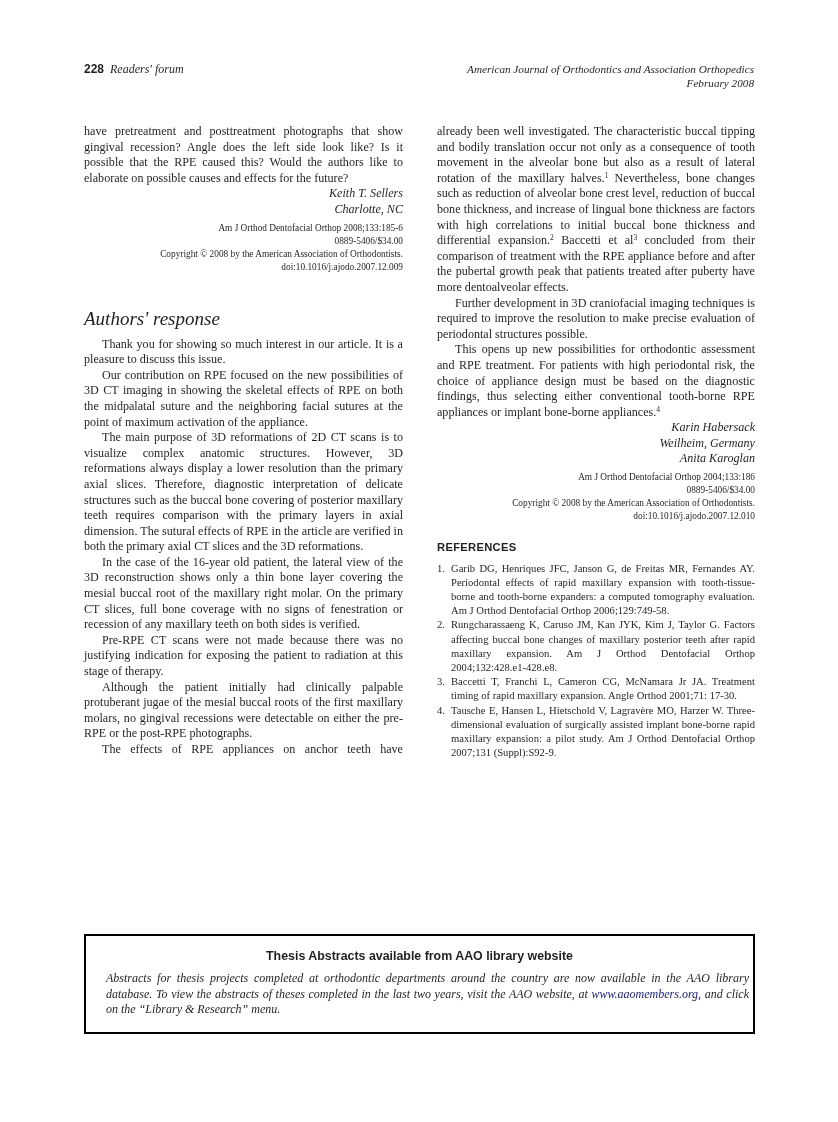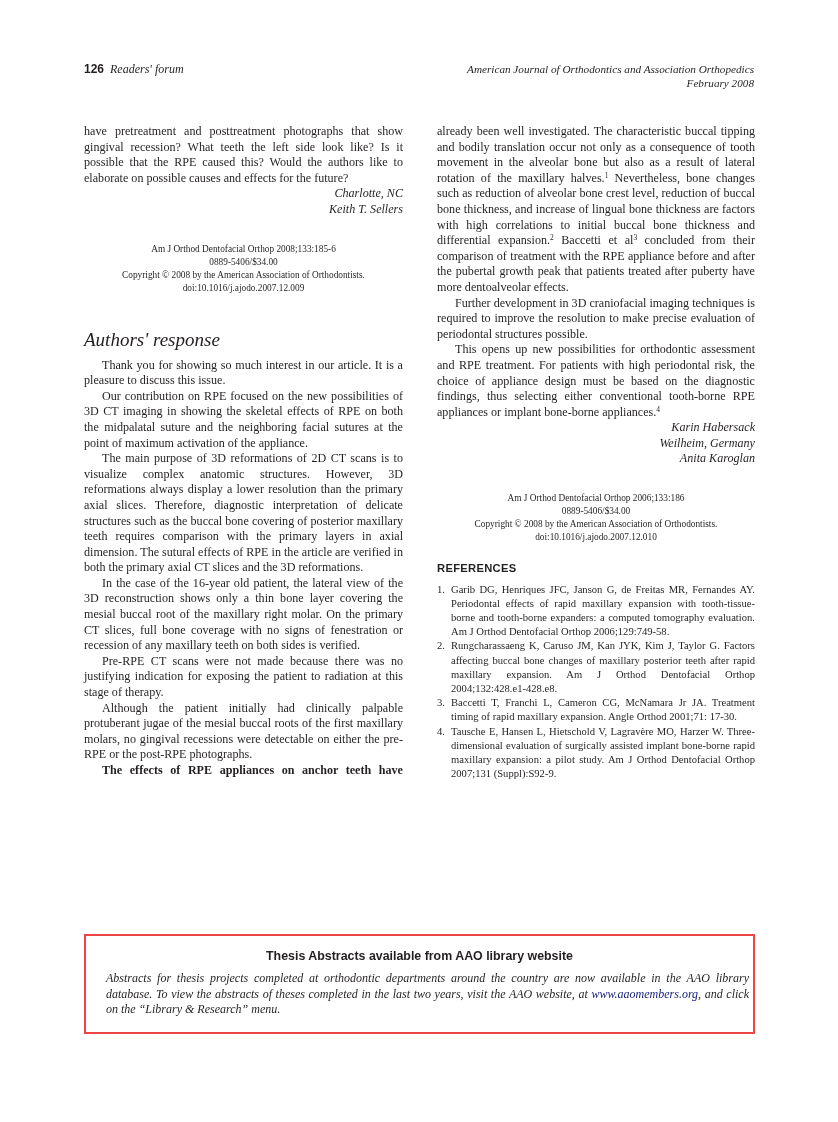--- a/index.html
+++ b/index.html
@@ -7,73 +7,73 @@
   .header-left { position: absolute; left: 84px; top: 62px; font-size: 12px; }
   .header-left .pnum { font-family: "Liberation Sans", sans-serif; font-weight: bold; font-size: 12px; margin-right: 6px; }
   .header-left .sect { font-style: italic; }
   .header-right { position: absolute; right: 84px; top: 62px; text-align: right; font-style: italic; font-size: 11.2px; line-height: 14px; }
   .col { position: absolute; top: 124px; font-size: 12.1px; line-height: 15.6px; text-align: justify; }
   .col-left { left: 84px; width: 319px; }
   .col-right { left: 437px; width: 318px; }
   p { margin: 0; }
   .indent { text-indent: 18px; }
   .sig { text-align: right; font-style: italic; }
-  .meta { font-size: 9.3px; line-height: 13px; margin-top: 25px; text-align: center; }
+  .meta { font-size: 9.3px; line-height: 13px; margin-top: 4px; text-align: right; }
   .meta div { white-space: nowrap; }
   h2.resp { font-weight: normal; font-size: 19px; margin: 33px 0 6px 0; line-height: 24px; font-style: italic; }
   h3.refs { font-family: "Liberation Sans", sans-serif; font-weight: bold; font-size: 11.2px; margin: 17px 0 6px 0; letter-spacing: 0.3px; }
   sup { font-size: 7.5px; line-height: 0; vertical-align: 4px; }
   ol.reflist { margin: 0; padding: 0; list-style: none; font-size: 10.6px; line-height: 14.2px; }
   ol.reflist li { position: relative; padding-left: 14px; text-align: justify; }
   ol.reflist li .num { position: absolute; left: 0; top: 0; }
-  .box { position: absolute; left: 84px; top: 934px; width: 667px; height: 96px; border: 2px solid #ef4444; box-sizing: content-box; }
+  .box { position: absolute; left: 84px; top: 934px; width: 667px; height: 96px; border: 2px solid #000000; box-sizing: content-box; }
   .box-title { font-family: "Liberation Sans", sans-serif; font-weight: bold; font-size: 12.4px; text-align: center; margin-top: 13px; }
   .box-body { font-size: 12px; line-height: 15.6px; text-align: justify; margin: 8px 4px 0 20px; font-style: italic; }
   .box-body a { color: #1a237e; text-decoration: none; }
 </style>
 </head>
 <body>
 
 <div class="header-left">
-  <span class="pnum">126</span><span class="sect">Readers' forum</span>
+  <span class="pnum">228</span><span class="sect">Readers' forum</span>
 </div>
 <div class="header-right">
   <div>American Journal of Orthodontics and Association Orthopedics</div>
   <div>February 2008</div>
 </div>
 
 <div class="col col-left">
-  <p>have pretreatment and posttreatment photographs that show gingival recession? What teeth the left side look like? Is it possible that the RPE caused this? Would the authors like to elaborate on possible causes and effects for the future?</p>
+  <p>have pretreatment and posttreatment photographs that show gingival recession? Angle does the left side look like? Is it possible that the RPE caused this? Would the authors like to elaborate on possible causes and effects for the future?</p>
+  <div class="sig">Keith T. Sellers</div>
   <div class="sig">Charlotte, NC</div>
-  <div class="sig">Keith T. Sellers</div>
   <div class="meta">
     <div>Am J Orthod Dentofacial Orthop 2008;133:185-6</div>
     <div>0889-5406/$34.00</div>
     <div>Copyright © 2008 by the American Association of Orthodontists.</div>
     <div>doi:10.1016/j.ajodo.2007.12.009</div>
   </div>
   <h2 class="resp">Authors' response</h2>
   <p class="indent">Thank you for showing so much interest in our article. It is a pleasure to discuss this issue.</p>
   <p class="indent">Our contribution on RPE focused on the new possibilities of 3D CT imaging in showing the skeletal effects of RPE on both the midpalatal suture and the neighboring facial sutures at the point of maximum activation of the appliance.</p>
   <p class="indent">The main purpose of 3D reformations of 2D CT scans is to visualize complex anatomic structures. However, 3D reformations always display a lower resolution than the primary axial slices. Therefore, diagnostic interpretation of delicate structures such as the buccal bone covering of posterior maxillary teeth requires comparison with the primary layers in axial dimension. The sutural effects of RPE in the article are verified in both the primary axial CT slices and the 3D reformations.</p>
   <p class="indent">In the case of the 16-year old patient, the lateral view of the 3D reconstruction shows only a thin bone layer covering the mesial buccal root of the maxillary right molar. On the primary CT slices, full bone coverage with no signs of fenestration or recession of any maxillary teeth on both sides is verified.</p>
   <p class="indent">Pre-RPE CT scans were not made because there was no justifying indication for exposing the patient to radiation at this stage of therapy.</p>
   <p class="indent">Although the patient initially had clinically palpable protuberant jugae of the mesial buccal roots of the first maxillary molars, no gingival recessions were detectable on either the pre-RPE or the post-RPE photographs.</p>
-  <p class="indent" style="text-align-last: justify; font-weight: bold;">The effects of RPE appliances on anchor teeth have</p>
+  <p class="indent" style="text-align-last: justify;">The effects of RPE appliances on anchor teeth have</p>
 </div>
 
 <div class="col col-right">
   <p><span>already been well investigated. The characteristic buccal tipping and bodily translation occur not only as a consequence of tooth movement in the alveolar bone but also as a result of lateral rotation of the maxillary halves.</span><sup>1</sup><span> Nevertheless, bone changes such as reduction of alveolar bone crest level, reduction of buccal bone thickness, and increase of lingual bone thickness are factors with high correlations to initial buccal bone thickness and differential expansion.</span><sup>2</sup><span> Baccetti et al</span><sup>3</sup><span> concluded from their comparison of treatment with the RPE appliance before and after the pubertal growth peak that patients treated after puberty have more dentoalveolar effects.</span></p>
   <p class="indent">Further development in 3D craniofacial imaging techniques is required to improve the resolution to make precise evaluation of periodontal structures possible.</p>
   <p class="indent"><span>This opens up new possibilities for orthodontic assessment and RPE treatment. For patients with high periodontal risk, the choice of appliance design must be based on the diagnostic findings, thus selecting either conventional tooth-borne RPE appliances or implant bone-borne appliances.</span><sup>4</sup></p>
   <div class="sig">Karin Habersack</div>
   <div class="sig">Weilheim, Germany</div>
   <div class="sig">Anita Karoglan</div>
   <div class="meta">
-    <div>Am J Orthod Dentofacial Orthop 2006;133:186</div>
+    <div>Am J Orthod Dentofacial Orthop 2004;133:186</div>
     <div>0889-5406/$34.00</div>
     <div>Copyright © 2008 by the American Association of Orthodontists.</div>
     <div>doi:10.1016/j.ajodo.2007.12.010</div>
   </div>
   <h3 class="refs">REFERENCES</h3>
   <ol class="reflist">
     <li><span class="num">1.</span><span>Garib DG, Henriques JFC, Janson G, de Freitas MR, Fernandes AY. Periodontal effects of rapid maxillary expansion with tooth-tissue-borne and tooth-borne expanders: a computed tomography evaluation. Am J Orthod Dentofacial Orthop 2006;129:749-58.</span></li>
     <li><span class="num">2.</span><span>Rungcharassaeng K, Caruso JM, Kan JYK, Kim J, Taylor G. Factors affecting buccal bone changes of maxillary posterior teeth after rapid maxillary expansion. Am J Orthod Dentofacial Orthop 2004;132:428.e1-428.e8.</span></li>
     <li><span class="num">3.</span><span>Baccetti T, Franchi L, Cameron CG, McNamara Jr JA. Treatment timing of rapid maxillary expansion. Angle Orthod 2001;71: 17-30.</span></li>
     <li><span class="num">4.</span><span>Tausche E, Hansen L, Hietschold V, Lagravère MO, Harzer W. Three-dimensional evaluation of surgically assisted implant bone-borne rapid maxillary expansion: a pilot study. Am J Orthod Dentofacial Orthop 2007;131 (Suppl):S92-9.</span></li>

